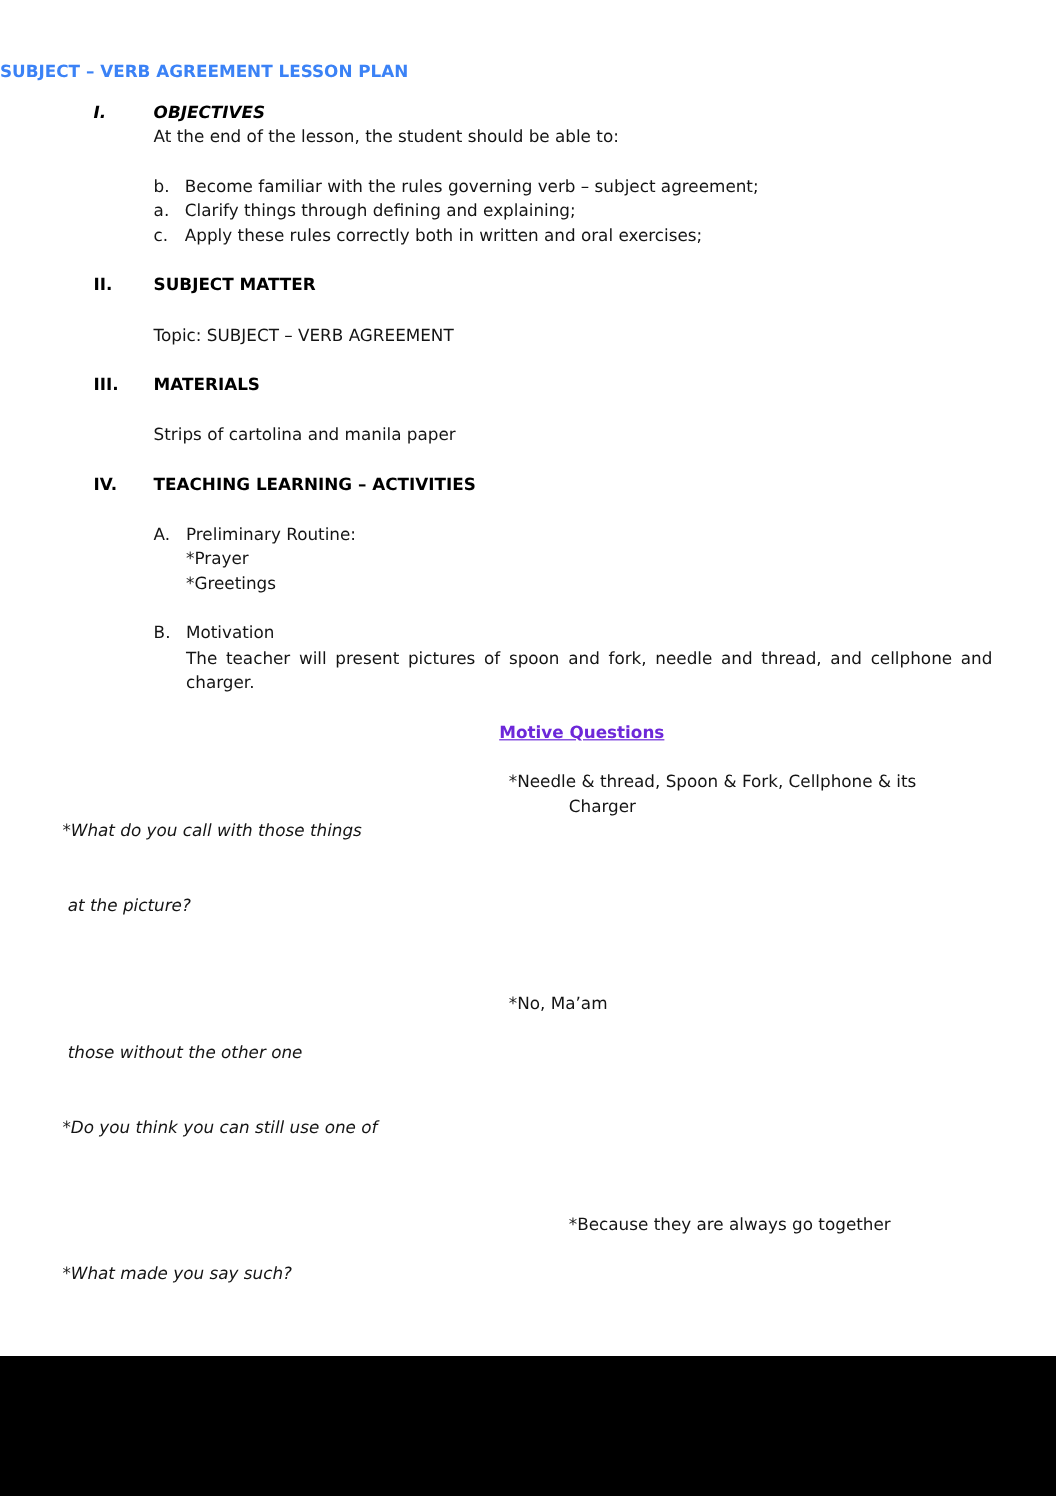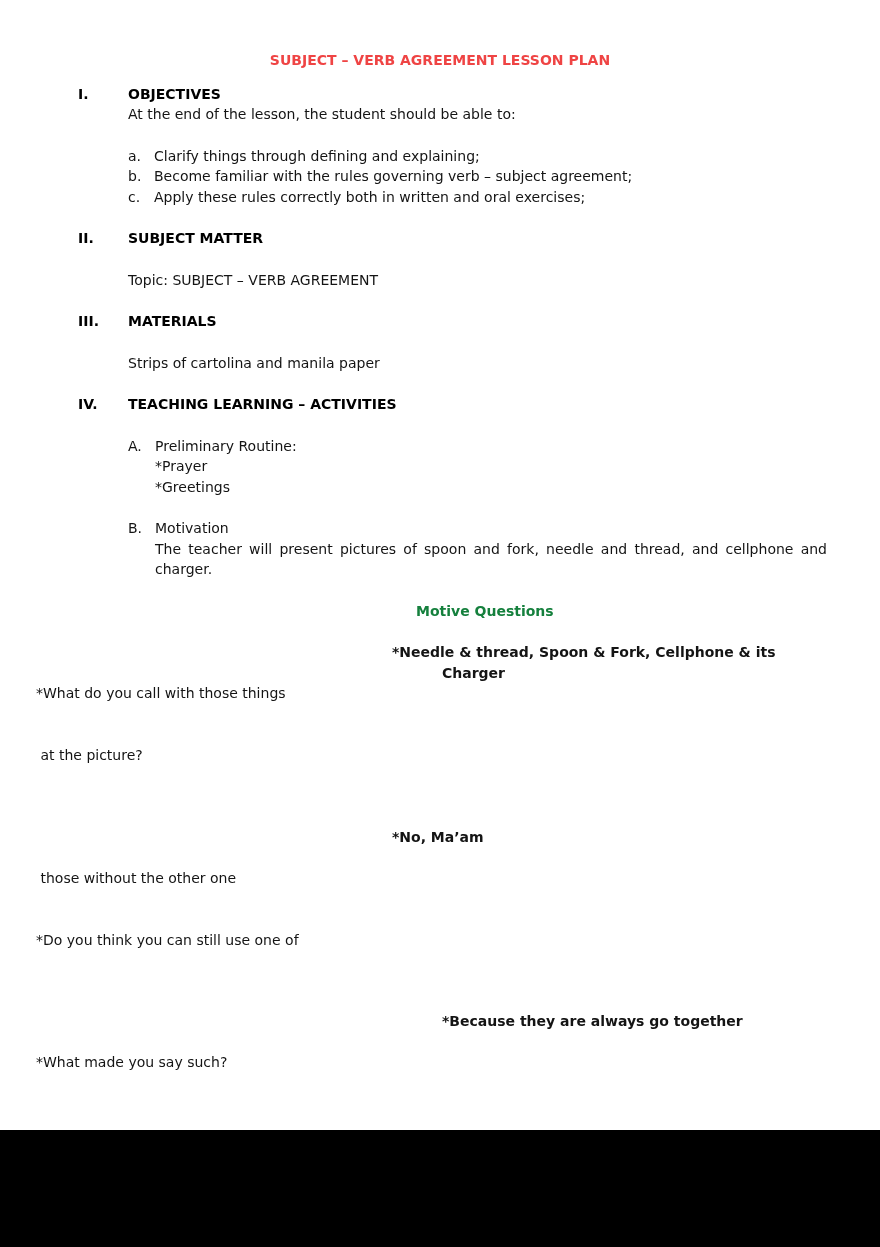--- a/index.html
+++ b/index.html
@@ -3,39 +3,39 @@
 <meta charset="utf-8">
 <style>
   html, body { margin:0; padding:0; background:#ffffff; }
   body {
     width:880px; height:1247px;
     font-family:"DejaVu Sans","Liberation Sans",sans-serif;
     font-size:14px; line-height:20.5px; color:#141414;
   }
   .page { position:relative; width:880px; height:1247px; overflow:hidden; background:#ffffff; }
   .content { padding-top:50px; }
-  .title { text-align:center; font-weight:bold; color:#ef4444; }
-  .mt13 { margin-top:13px; }
+  .title { text-align:left; font-weight:bold; color:#3b82f6; }
+  .mt13 { margin-top:13px;font-style:italic; }
   .mt21 { margin-top:21px; }
   .mt20 { margin-top:20px; }
   .sec-header { margin-left:78px; font-weight:bold; color:#000; }
   .roman { display:inline-block; width:50px; }
   .body-indent { margin-left:128px; }
   .abc-item { margin-left:128px; }
   .abc-marker { display:inline-block; width:26px; }
   .ab-marker { display:inline-block; width:27px; }
   .sub-indent { margin-left:155px; }
   .motivation-text { margin-left:155px; margin-right:53px; text-align:justify; }
-  .motive-heading { margin-left:416px; font-weight:bold; color:#15803d; }
+  .motive-heading { margin-left:416px; font-weight:bold; color:#6d28d9;text-decoration:underline; }
   .qa-headers { position:relative; height:21px; }
   .qa-h-left { position:absolute; left:128px; top:0; font-weight:bold; color:#000; }
   .qa-h-right { position:absolute; left:622px; top:0; font-weight:bold; color:#000; }
   .qa-row { display:flex; align-items:flex-start; }
-  .qa-q { margin-left:36px; width:340px; white-space:pre-wrap; }
-  .qa-a { margin-left:16px; flex:1; margin-right:40px;font-weight:bold; }
+  .qa-q { margin-left:52px; width:340px; white-space:pre-wrap;font-style:italic; }
+  .qa-a { margin-left:32px; flex:1; margin-right:40px; }
   .answer-line2 { padding-left:50px; }
   .qa-a.indented { padding-left:50px; }
   .sub-heading { margin-left:128px; font-weight:bold; color:#000; }
   .pres-body { margin-left:52px; }
   .bottom-bar { position:absolute; left:0; right:0; bottom:0; height:117px; background:#000; }
 </style>
 </head>
 <body>
 
 <div class="page">
@@ -43,24 +43,24 @@
 
     <div class="title">SUBJECT – VERB AGREEMENT LESSON PLAN</div>
 
     <div class="sec-header mt13">
       <span class="roman">I.</span><span>OBJECTIVES</span>
     </div>
     <div class="body-indent">At the end of the lesson, the student should be able to:</div>
 
     <div class="mt21">
       <div class="abc-item">
-        <span class="abc-marker">a.</span><span>Clarify things through defining and explaining;</span>
+        <span class="abc-marker">b.</span><span>Become familiar with the rules governing verb – subject agreement;</span>
       </div>
       <div class="abc-item">
-        <span class="abc-marker">b.</span><span>Become familiar with the rules governing verb – subject agreement;</span>
+        <span class="abc-marker">a.</span><span>Clarify things through defining and explaining;</span>
       </div>
       <div class="abc-item">
         <span class="abc-marker">c.</span><span>Apply these rules correctly both in written and oral exercises;</span>
       </div>
     </div>
 
     <div class="sec-header mt21">
       <span class="roman">II.</span><span>SUBJECT MATTER</span>
     </div>
     <div class="body-indent mt21">Topic: SUBJECT – VERB AGREEMENT</div>

